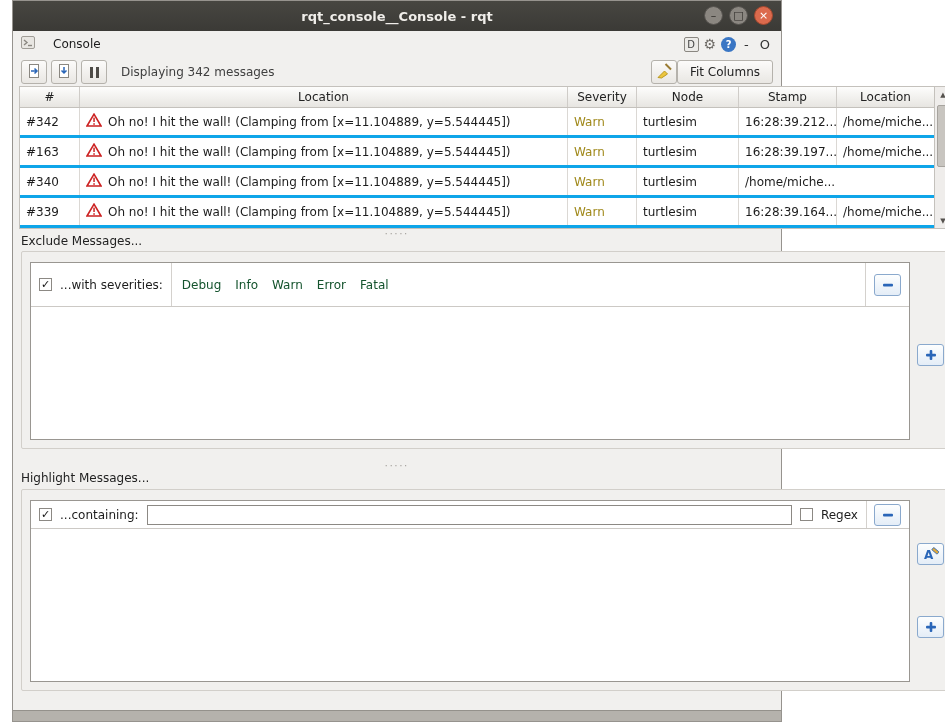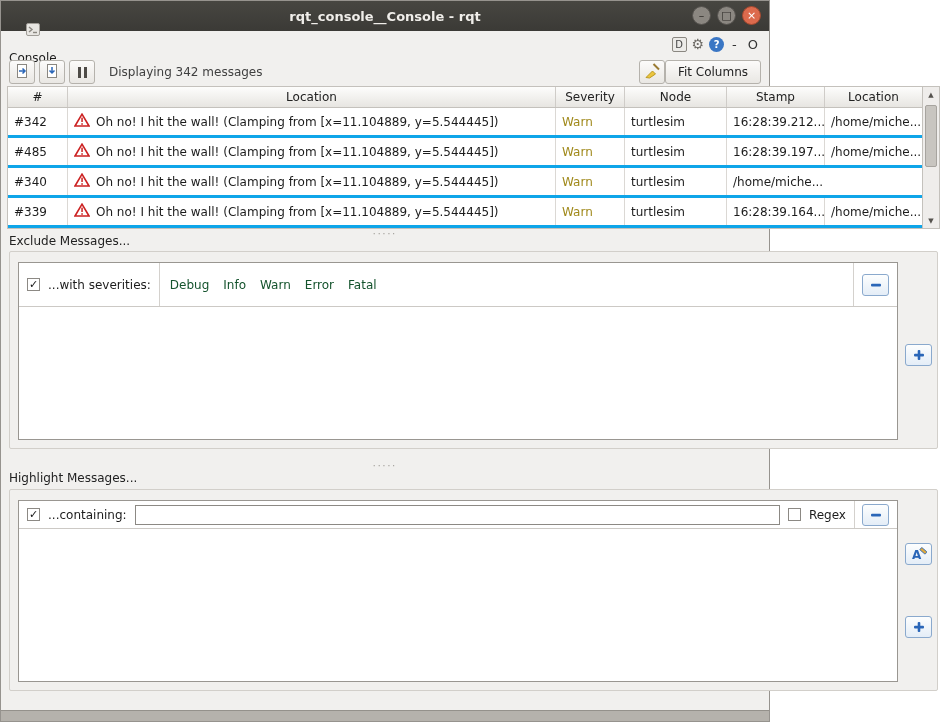--- a/index.html
+++ b/index.html
@@ -1,36 +1,36 @@
 <!DOCTYPE html>
 <html><head>
 <meta charset="utf-8">
 <style>
   * { margin:0; padding:0; box-sizing:border-box; }
   html,body { width:945px; height:722px; overflow:hidden; }
   body { font-family:"DejaVu Sans","Liberation Sans",sans-serif; font-size:12px; color:#1c1c1c; }
 
-  #window { position:absolute; top:0; left:0; width:770px; height:722px;
+  #window { position:absolute; top:0; left:12px; width:770px; height:722px;
             background:#f1f0ee; border:1px solid #96938e; }
 
   
   .titlebar { position:absolute; top:0; left:0; width:100%; height:30px;
               background:linear-gradient(#474641,#3b3a36); display:flex;
               align-items:center; justify-content:center; }
   .titlebar .title { color:#f0eeea; font-weight:bold; font-size:13px; }
   .winbtns { position:absolute; right:8px; top:5px; display:flex; gap:6px; }
   .winbtn { width:19px; height:19px; border-radius:50%; background:#8b8781;
             border:1px solid #55524e; color:#2e2b28; display:flex;
             align-items:center; justify-content:center; font-size:11px; line-height:1; }
   .winbtn.close { background:#dc6a4d; color:#fff; border-color:#a5492f; }
 
   
   .dockbar { position:absolute; top:30px; left:0; width:100%; height:26px;
              display:flex; align-items:center; padding:0 8px; }
-  .dock-title { display:flex; align-items:center; gap:12px;flex-direction:column; }
+  .dock-title { display:flex; align-items:center; gap:18px; }
   .dock-right { margin-left:auto; display:flex; align-items:center; gap:5px; }
   .mini-ic { width:15px; height:15px; border:1px solid #8a8781; border-radius:2px;
              display:flex; align-items:center; justify-content:center;
              font-size:10px; color:#444; background:#ecebe8; }
   .gear { font-size:14px; color:#6e6b66; border:none; background:none; }
   .help { width:15px; height:15px; border-radius:50%; background:#3a76c4; color:#fff;
           font-size:10px; font-weight:bold; display:flex; align-items:center; justify-content:center; }
   .txtbtn { font-size:13px; color:#333; padding:0 3px; }
 
   
@@ -190,21 +190,21 @@
             </svg></span>
         <span>Oh no! I hit the wall! (Clamping from [x=11.104889, y=5.544445])</span>
       </div>
       <div class="td sev">Warn</div>
       <div class="td">turtlesim</div>
       <div class="td">16:28:39.212...</div>
       <div class="td" style="border-right:none;">/home/miche...</div>
     </div>
 
     <div class="trow">
-      <div class="td">#485</div>
+      <div class="td">#163</div>
       <div class="td">
         <span><svg width="16" height="14" viewBox="0 0 16 14">
               <path d="M8 1.2 L15 13 H1 Z" fill="#fff" stroke="#c22" stroke-width="1.6"></path>
               <rect x="7.3" y="4.6" width="1.5" height="4.4" fill="#c22"></rect>
               <rect x="7.3" y="10.2" width="1.5" height="1.6" fill="#c22"></rect>
             </svg></span>
         <span>Oh no! I hit the wall! (Clamping from [x=11.104889, y=5.544445])</span>
       </div>
       <div class="td sev">Warn</div>
       <div class="td">turtlesim</div>

